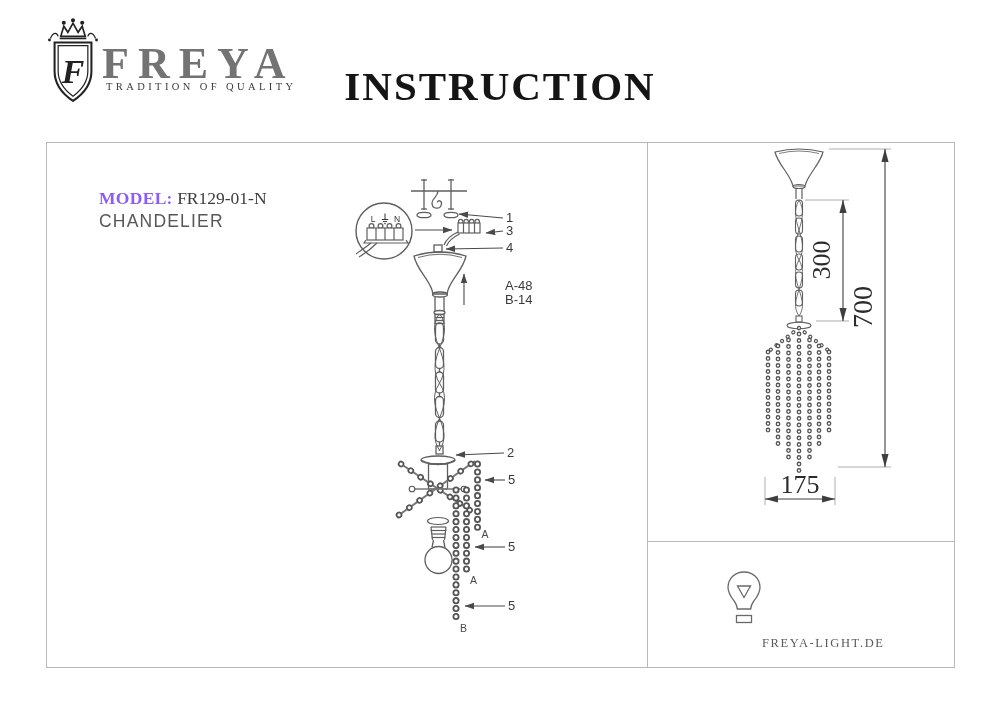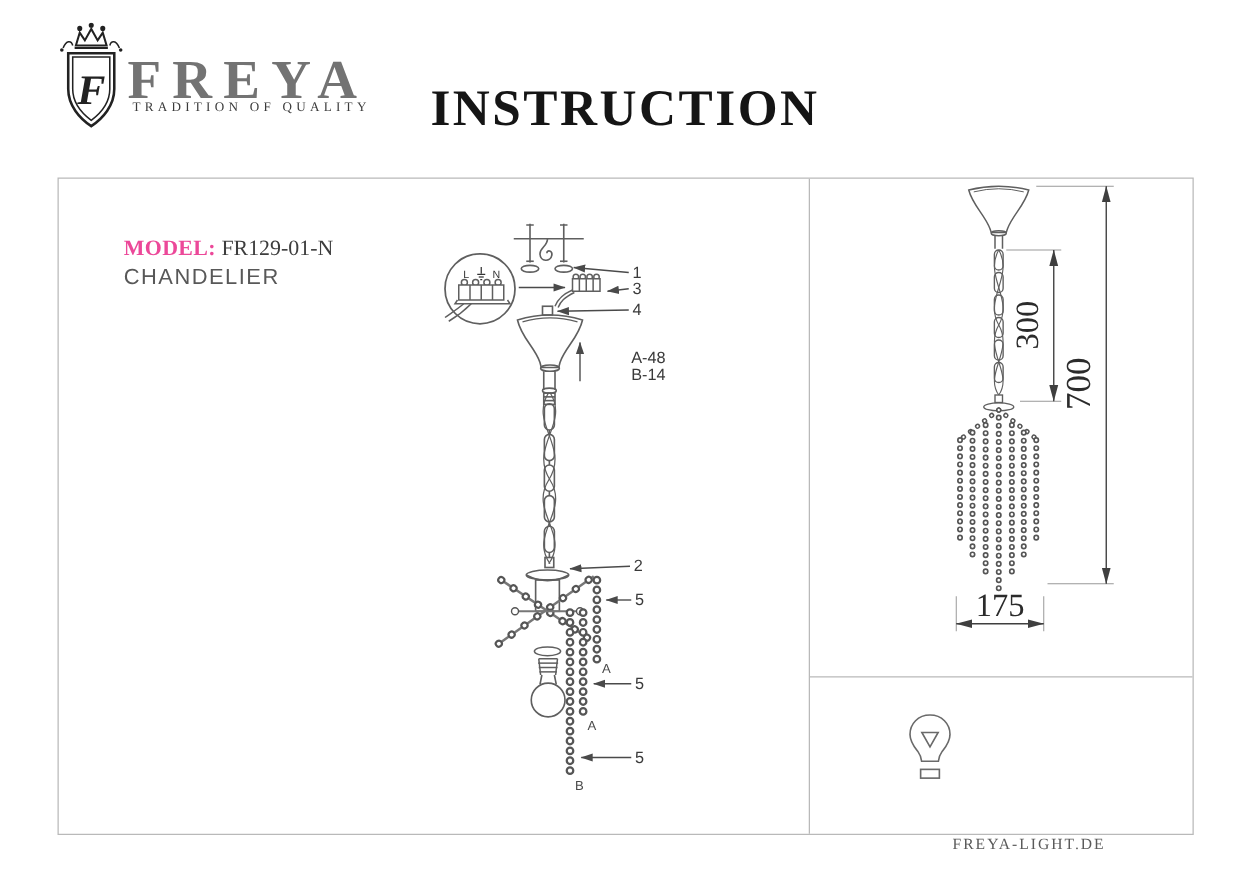--- a/index.html
+++ b/index.html
@@ -17,34 +17,34 @@
 
   
   #frame{position:absolute;left:46px;top:142px;width:907px;height:524px;
          border:1px solid #b9b9b9;}
   #left-panel{position:absolute;left:0;top:0;width:600px;height:524px;border-right:1px solid #b9b9b9;}
   #right-top{position:absolute;left:601px;top:0;width:306px;height:398px;border-bottom:1px solid #b9b9b9;}
   #right-bottom{position:absolute;left:601px;top:398px;width:306px;height:126px;}
 
   #model-block{position:absolute;left:52px;top:44px;line-height:23px;}
   #model-line1{font-size:17.5px;color:#3d3d3d;font-family:"Liberation Serif",serif;}
-  #model-line1 b{color:#ec4899;letter-spacing:0.3px;}
+  #model-line1 b{color:#8b5cf6;letter-spacing:0.3px;}
   #model-line2{font-size:17.5px;color:#585858;letter-spacing:1.2px;font-family:Liberation Sans, sans-serif;}
 
   svg text{font-family:"Liberation Sans",sans-serif;}
   .lbl{font-size:13px;fill:#3a3a3a;}
   .lbl-sm{font-size:10.5px;fill:#4a4a4a;}
   .term{font-size:8.5px;fill:#333;}
   .dim{font-family:"Liberation Serif",serif;font-size:26px;fill:#2b2b2b;}
   .dim-lg{font-family:"Liberation Serif",serif;font-size:28px;fill:#2b2b2b;}
   .mono{font-family:"Liberation Serif",serif;font-style:italic;font-weight:bold;font-size:33px;fill:#222;}
 
   #bulb-spec{position:absolute;left:120px;top:44px;font-size:24px;color:#3c3c3c;}
   #website{position:absolute;left:114px;top:95px;font-family:"Liberation Serif",serif;
-           font-size:12.5px;letter-spacing:1.6px;color:#5a5a5a;margin-top:32px;}
+           font-size:12.5px;letter-spacing:1.6px;color:#5a5a5a;}
   .icon-wrap{position:absolute;}
 </style>
 </head>
 <body>
 
 <div id="page">
 
   <div>
     <svg id="logo" viewBox="0 0 56 86">
       <g stroke="#222" fill="none" stroke-width="1.6">

